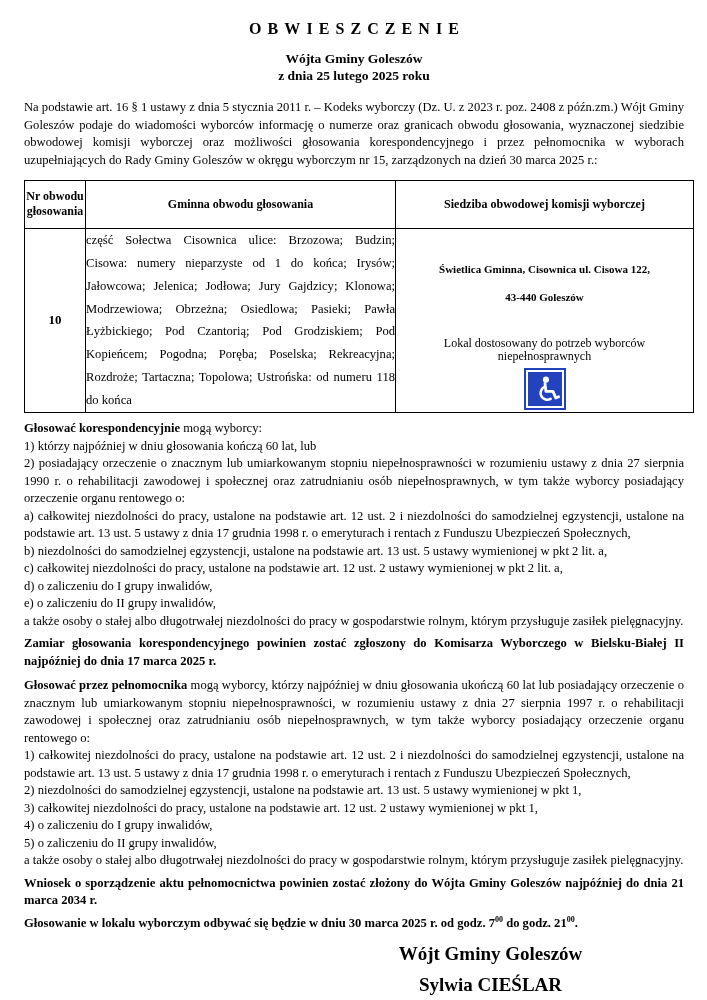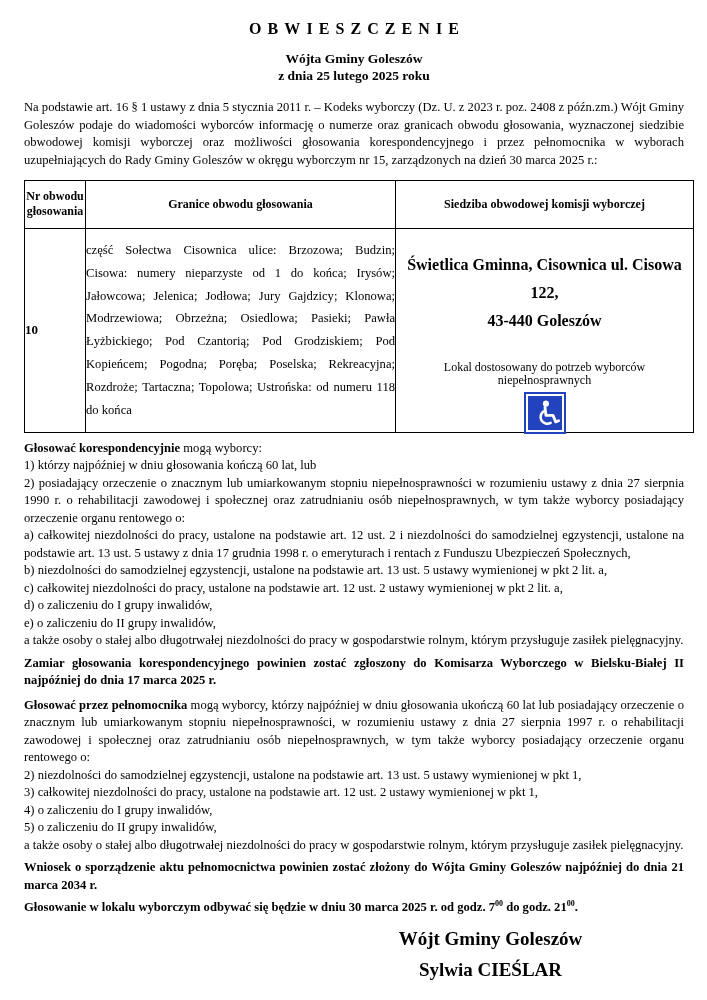--- a/index.html
+++ b/index.html
@@ -27,31 +27,31 @@
     border-collapse:collapse;table-layout:fixed;width:669px;margin-top:10px;
   }
   table.obwod th,table.obwod td{
     border:1px solid #000;padding:0;vertical-align:middle;
   }
   th.h{
     font-weight:bold;font-size:12px;line-height:15px;text-align:center;
     height:48px;padding:2px 4px;box-sizing:border-box;
   }
   td.num{
-    font-weight:bold;font-size:13px;
+    text-align:center;font-weight:bold;font-size:13px;
   }
   td.bounds{
     font-size:12.6px;line-height:22.9px;text-align:justify;
     padding:5px 7px 4px 7px;vertical-align:top;box-sizing:border-box;
   }
   td.seat{
     vertical-align:top;text-align:center;box-sizing:border-box;padding:0 6px;
   }
   .seat-address{
-    margin-top:22px;font-weight:bold;font-size:16px;line-height:28px;
+    margin-top:22px;font-weight:bold;font-size:11px;line-height:28px;
   }
   .seat-note{
     margin-top:26px;font-size:12px;line-height:13px;
   }
   .access-icon-wrap{margin-top:7px;display:flex;justify-content:center;}
   .access-icon{
     width:34px;height:34px;background:#2243bd;border:2px solid #fff;
     box-shadow:0 0 0 2px #2243bd;display:flex;align-items:center;justify-content:center;
   }
   .access-icon svg{display:block;width:30px;height:30px;}
@@ -86,21 +86,21 @@
 
   <table class="obwod">
     <colgroup>
       <col style="width:61px">
       <col style="width:310px">
       <col style="width:298px">
     </colgroup>
     <thead>
       <tr>
         <th class="h">Nr obwodu głosowania</th>
-        <th class="h">Granice obwodu głosowania</th>
+        <th class="h">Gminna obwodu głosowania</th>
         <th class="h">Siedziba obwodowej komisji wyborczej</th>
       </tr>
     </thead>
     <tbody>
       <tr>
         <td class="num">10</td>
         <td class="bounds">część Sołectwa Cisownica ulice: Brzozowa; Budzin; Cisowa: numery nieparzyste od 1 do końca; Irysów; Jałowcowa; Jelenica; Jodłowa; Jury Gajdzicy; Klonowa; Modrzewiowa; Obrzeżna; Osiedlowa; Pasieki; Pawła Łyżbickiego; Pod Czantorią; Pod Grodziskiem; Pod Kopieńcem; Pogodna; Poręba; Poselska; Rekreacyjna; Rozdroże; Tartaczna; Topolowa; Ustrońska: od numeru 118 do końca</td>
         <td class="seat">
           <div class="seat-address">
             <div>Świetlica Gminna, Cisownica ul. Cisowa 122,</div>
@@ -130,20 +130,21 @@
     <div class="line">c) całkowitej niezdolności do pracy, ustalone na podstawie art. 12 ust. 2 ustawy wymienionej w pkt 2 lit. a,</div>
     <div class="line">d) o zaliczeniu do I grupy inwalidów,</div>
     <div class="line">e) o zaliczeniu do II grupy inwalidów,</div>
     <div class="line">a także osoby o stałej albo długotrwałej niezdolności do pracy w gospodarstwie rolnym, którym przysługuje zasiłek pielęgnacyjny.</div>
   </div>
 
   <div class="sec boldp mt5">Zamiar głosowania korespondencyjnego powinien zostać zgłoszony do Komisarza Wyborczego w Bielsku-Białej II najpóźniej do dnia 17 marca 2025 r.</div>
 
   <div class="sec mt7">
     <div class="line"><b>Głosować przez pełnomocnika</b><span> mogą wyborcy, którzy najpóźniej w dniu głosowania ukończą 60 lat lub posiadający orzeczenie o znacznym lub umiarkowanym stopniu niepełnosprawności, w rozumieniu ustawy z dnia 27 sierpnia 1997 r. o rehabilitacji zawodowej i społecznej oraz zatrudnianiu osób niepełnosprawnych, w tym także wyborcy posiadający orzeczenie organu rentowego o:</span></div>
+    <div class="line">1) całkowitej niezdolności do pracy, ustalone na podstawie art. 12 ust. 2 i niezdolności do samodzielnej egzystencji, ustalone na podstawie art. 13 ust. 5 ustawy z dnia 17 grudnia 1998 r. o emeryturach i rentach z Funduszu Ubezpieczeń Społecznych,</div>
     <div class="line">2) niezdolności do samodzielnej egzystencji, ustalone na podstawie art. 13 ust. 5 ustawy wymienionej w pkt 1,</div>
     <div class="line">3) całkowitej niezdolności do pracy, ustalone na podstawie art. 12 ust. 2 ustawy wymienionej w pkt 1,</div>
     <div class="line">4) o zaliczeniu do I grupy inwalidów,</div>
     <div class="line">5) o zaliczeniu do II grupy inwalidów,</div>
     <div class="line">a także osoby o stałej albo długotrwałej niezdolności do pracy w gospodarstwie rolnym, którym przysługuje zasiłek pielęgnacyjny.</div>
   </div>
 
   <div class="sec boldp mt5">Wniosek o sporządzenie aktu pełnomocnictwa powinien zostać złożony do Wójta Gminy Goleszów najpóźniej do dnia 21 marca 2034 r.</div>
 
   <div class="sec boldp mt5"><span>Głosowanie w lokalu wyborczym odbywać się będzie w dniu 30 marca 2025 r. od godz. 7</span><sup>00</sup><span> do godz. 21</span><sup>00</sup><span>.</span></div>

